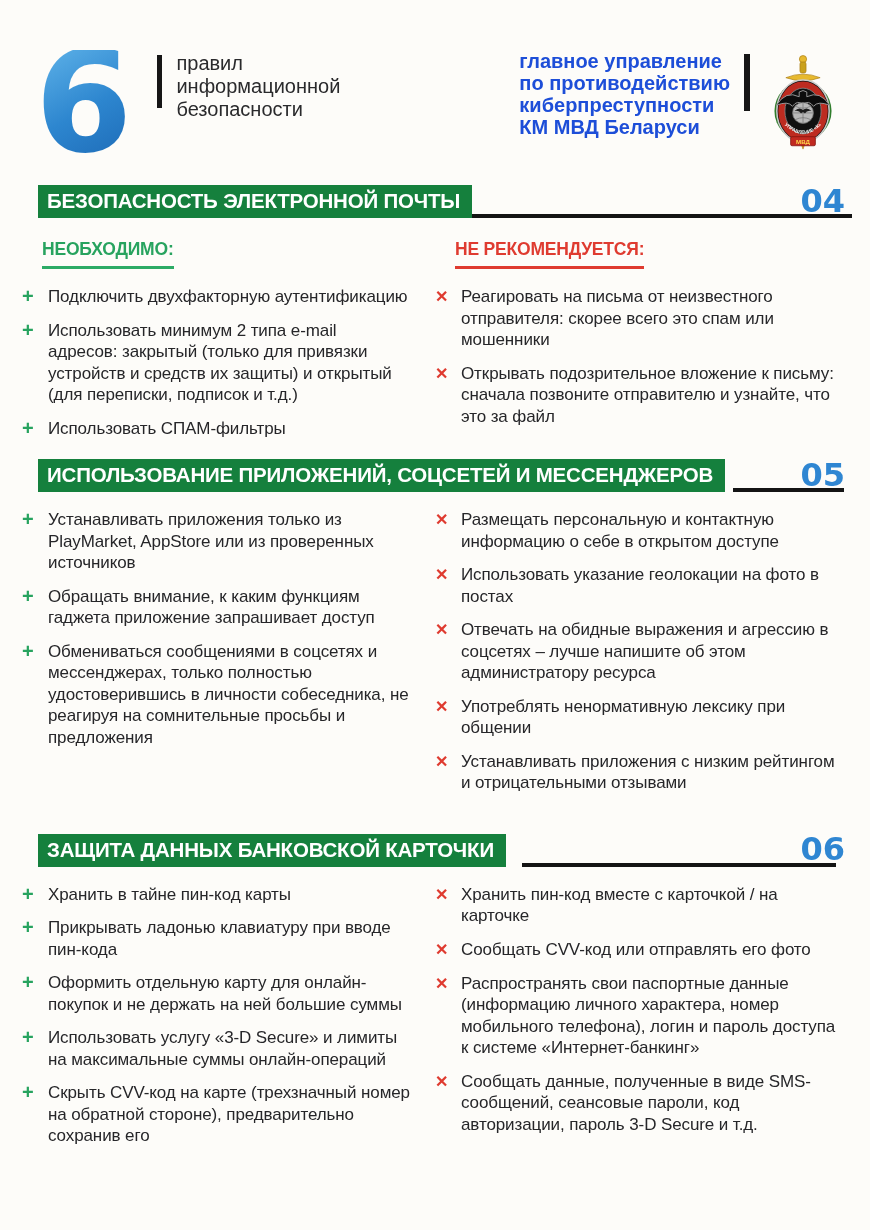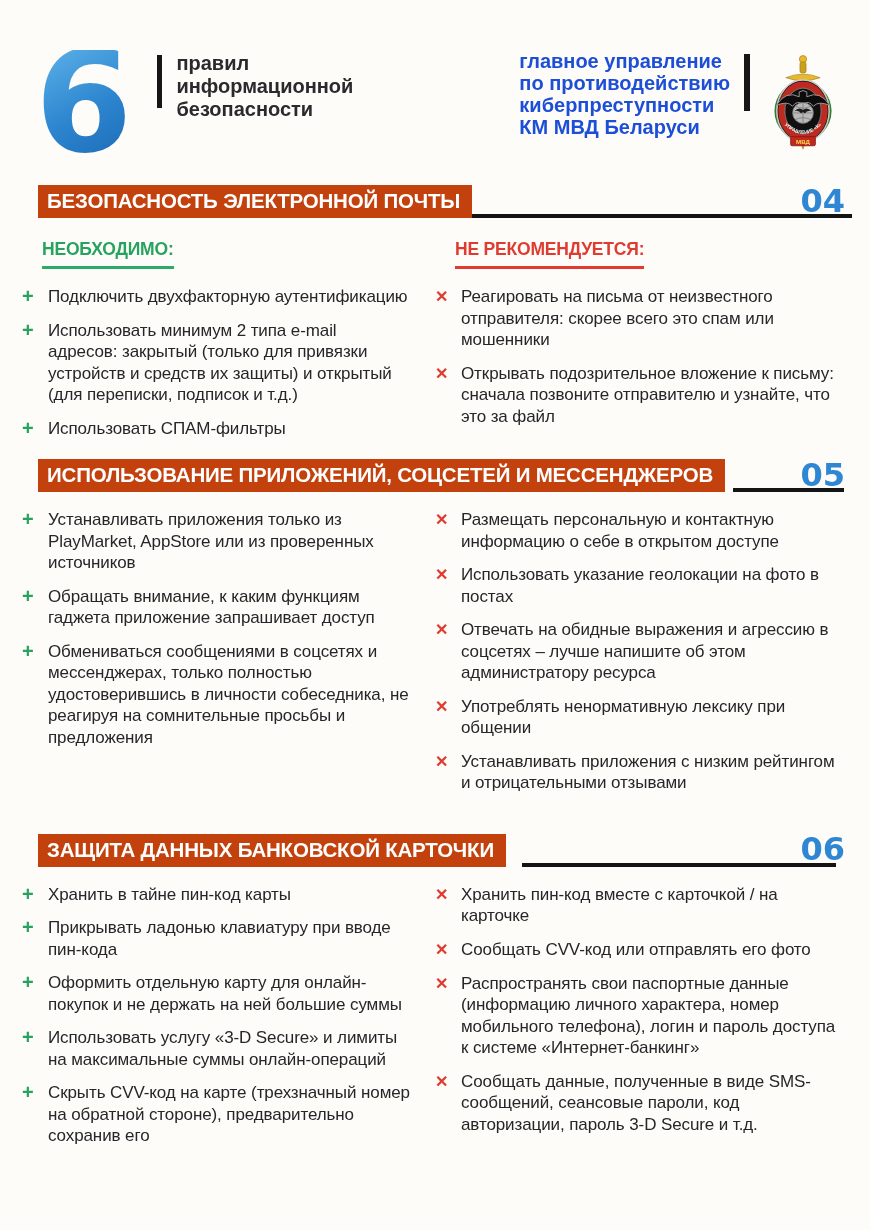--- a/index.html
+++ b/index.html
@@ -12,33 +12,33 @@
   
   header{display:flex;align-items:flex-start;margin:50px 0 0 13px;}
   .six{
     font-family:"DejaVu Sans",sans-serif;font-weight:bold;
     font-size:140px;line-height:.75;
     background:linear-gradient(150deg,#5fb3e9 0%,#2d86cf 55%,#1e6cb8 100%);
     -webkit-background-clip:text;background-clip:text;color:transparent;
   }
   .vbar{width:5px;height:53px;background:#161616;flex:none;}
   .vbar-left{margin:5px 0 0 25px;}
-  .tagline{margin:2px 0 0 14px;font-size:20px;font-weight:bold;line-height:23px;color:#2a2a2c;}
+  .tagline{margin:2px 0 0 14px;font-size:20px;font-weight:normal;line-height:23px;color:#2a2a2c;}
   .org-wrap{margin-left:auto;display:flex;align-items:flex-start;}
   .org{font-size:20px;font-weight:bold;line-height:22px;color:#1d4ed8;}
   .vbar-right{width:6px;height:57px;margin:4px 11px 0 14px;}
   .emblem{width:84px;height:99px;margin-top:2px;flex:none;}
 
   
   .shead{display:flex;align-items:flex-end;margin-left:16px;}
   .sec-04 .shead{margin-top:30px;}
   .sec-05 .shead{margin-top:8px;gap:8px;}
   .sec-06 .shead{margin-top:28px;gap:16px;}
   .sbar{
-    background:#c2410c;color:#fff;font-weight:bold;font-size:20.5px;
+    background:#15803d;color:#fff;font-weight:bold;font-size:20.5px;
     letter-spacing:-.2px;padding:4px 12px 5px 9px;white-space:nowrap;
   }
   .hline{flex:1;height:4px;background:#141414;min-width:12px;margin-right:-52px;}
   .num{
     position:relative;z-index:1;font-family:"DejaVu Sans",sans-serif;
     font-size:32px;font-weight:bold;color:#2f86d2;line-height:.72;margin:0 0 5px 0;
   }
 
   
   .labels{display:grid;grid-template-columns:413px 1fr;margin-top:21px;}

